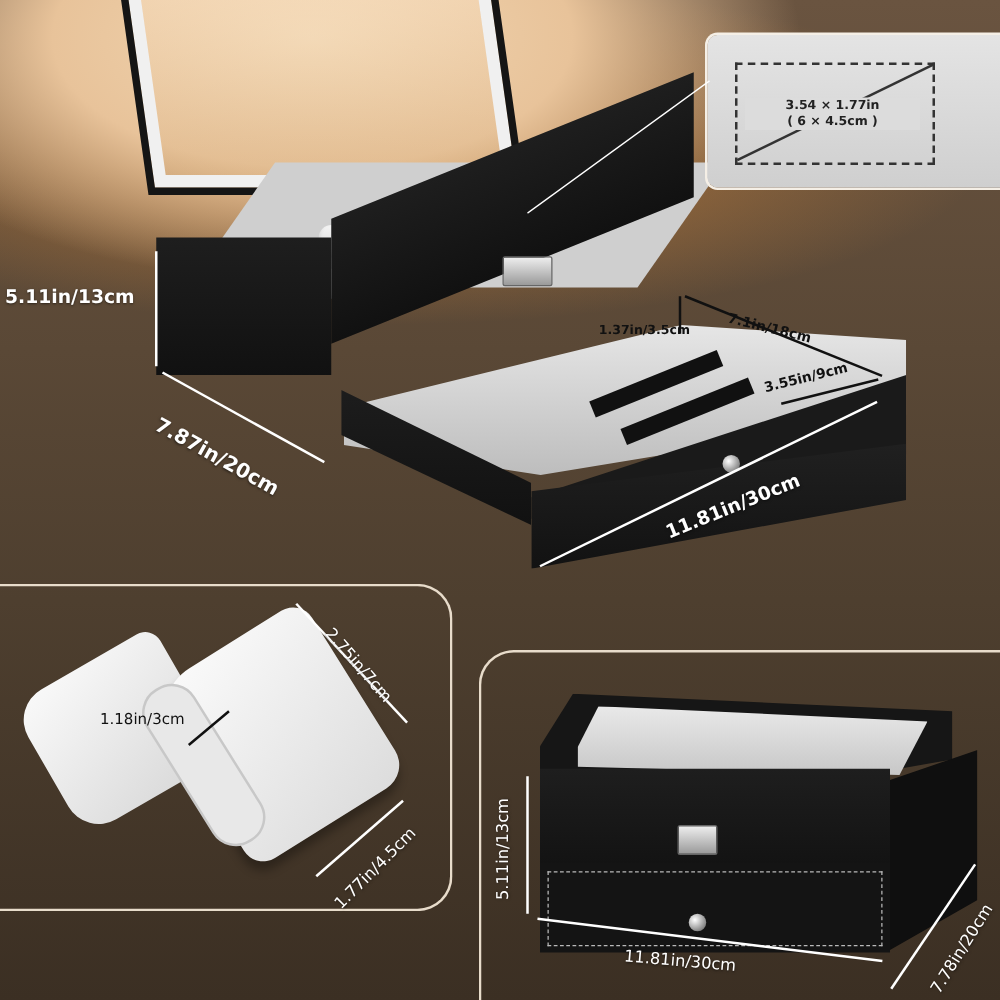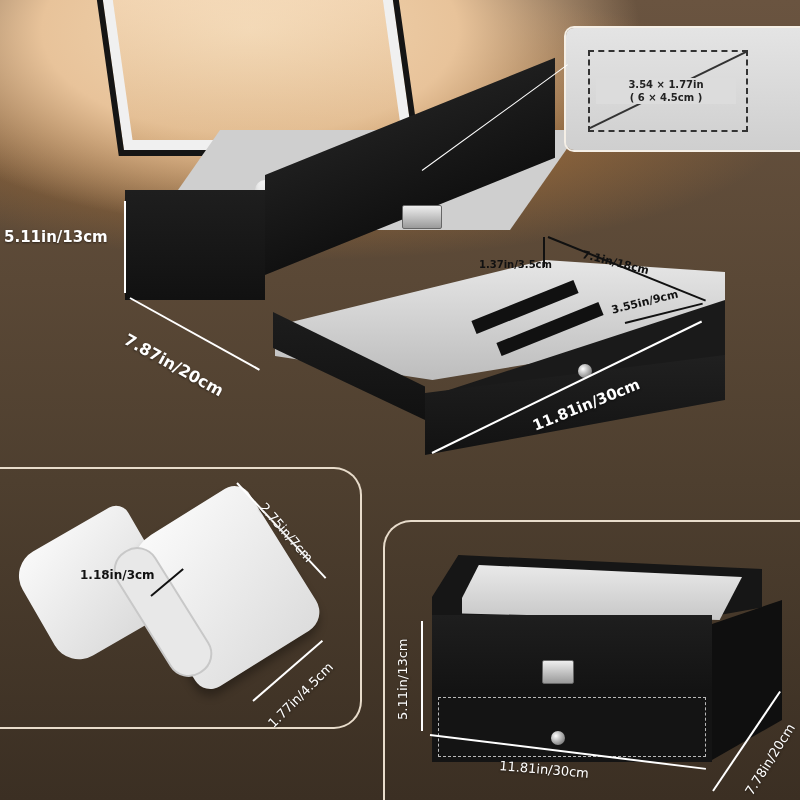--- a/index.html
+++ b/index.html
@@ -75,21 +75,21 @@
   </div>
 </div>
 <div class="line" style="left:422px;top:170px;width:180px;transform:rotate(-36deg);height:1px;"></div>
 
 <div class="panel" style="left:-30px;top:467px;width:390px;height:258px;border-left:none;">
 </div>
 <div class="abs" style="left:30px;top:525px;width:130px;height:120px;background:linear-gradient(160deg,#fafafa,#d8d8d8);border-radius:28px 14px 14px 28px;transform:rotate(-30deg);"></div>
 <div class="abs" style="left:150px;top:505px;width:145px;height:165px;background:linear-gradient(160deg,#fbfbfb,#dcdcdc);border-radius:40px 18px 22px 18px;transform:rotate(-32deg);box-shadow:-4px 6px 8px rgba(0,0,0,.3);"></div>
 <div class="abs" style="left:140px;top:540px;width:42px;height:140px;border:2px solid #c8c8c8;border-radius:22px;transform:rotate(-32deg);background:#e8e8e8;"></div>
 <div class="line-dark" style="left:151px;top:595px;width:42px;transform:rotate(-40deg);"></div>
-<div class="lbl-dark" style="left:80px;top:568px;font-size:12px;font-weight:bold;">1.18in/3cm</div>
+<div class="lbl-dark" style="left:80px;top:568px;font-size:12px;font-weight:normal;">1.18in/3cm</div>
 <div class="line" style="left:237px;top:482px;width:130px;transform:rotate(47deg);"></div>
 <div class="lbl" style="left:268px;top:500px;font-size:13px;font-weight:normal;transform:rotate(49deg);transform-origin:0 0;">2.75in/7cm</div>
 <div class="line" style="left:253px;top:700px;width:92px;transform:rotate(-41deg);"></div>
 <div class="lbl" style="left:265px;top:720px;font-size:13px;font-weight:normal;transform:rotate(-45deg);transform-origin:0 0;">1.77in/4.5cm</div>
 
 <div class="panel" style="left:383px;top:520px;width:450px;height:310px;border-right:none;border-bottom:none;"></div>
 <div class="abs" style="left:432px;top:555px;width:330px;height:70px;background:#161616;clip-path:polygon(0 60%,8% 0,100% 20%,100% 75%,70% 100%,0 100%);"></div>
 <div class="abs" style="left:462px;top:565px;width:280px;height:55px;background:linear-gradient(180deg,#e9e9e9,#c7c7c7);clip-path:polygon(0 60%,6% 0,100% 22%,92% 100%,0 88%);"></div>
 <div class="box-body" style="left:432px;top:615px;width:280px;height:90px;"></div>
 <div class="box-body" style="left:432px;top:690px;width:280px;height:72px;background:#141414;"></div>

